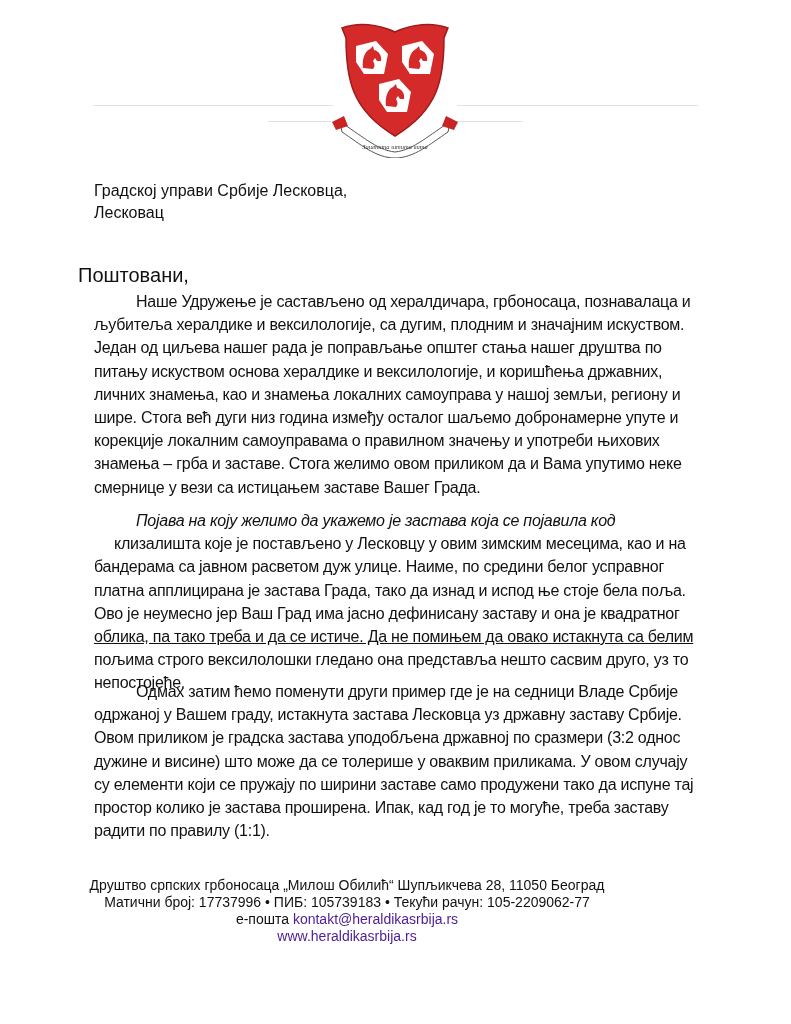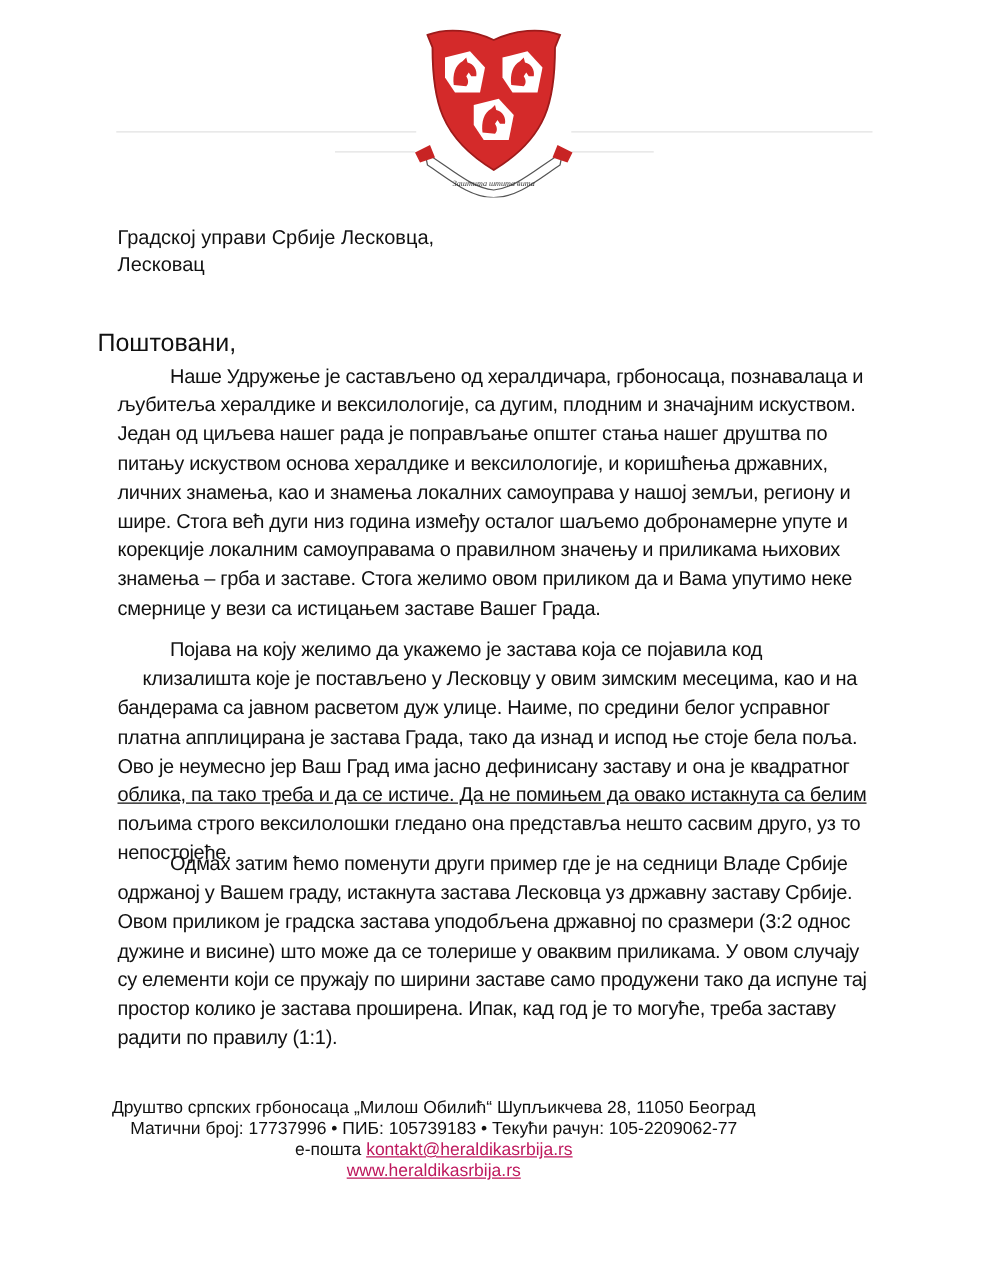--- a/index.html
+++ b/index.html
@@ -9,21 +9,21 @@
   #logo { position: absolute; left: 330px; top: 18px; width: 130px; height: 140px; }
   .addr { position: absolute; left: 94px; font-size: 16px; line-height: 20px; white-space: nowrap; }
   .greet { position: absolute; left: 78px; top: 264px; font-size: 20px; white-space: nowrap; }
   .para { position: absolute; left: 94px; width: 604px; font-size: 16px; }
   .line { height: 23.2px; line-height: 23.2px; text-align: justify; text-align-last: justify;
           white-space: nowrap; overflow: visible; letter-spacing: -0.25px; word-spacing: 0px; }
   .line.last { text-align-last: left; }
   .line.indent { padding-left: 42px; }
   .footer { position: absolute; left: 0; width: 694px; text-align: center; font-size: 14px; line-height: 17px; top: 877px; }
   .footer div { white-space: nowrap; }
-  .footer a { color: #be185d; text-decoration: underline; }
+  .footer a { color: #4c1d95; }
 </style>
 </head>
 <body>
 
 <div class="rule" style="left:93px; top:105px; width:240px;"></div>
 <div class="rule" style="left:268px; top:121px; width:64px;"></div>
 <div class="rule" style="left:457px; top:105px; width:241px;"></div>
 <div class="rule" style="left:457px; top:121px; width:66px;"></div>
 
 <svg id="logo" viewBox="0 0 130 140">
@@ -59,27 +59,27 @@
 
 <div class="greet">Поштовани,</div>
 
 <div class="para" style="top:290px;">
   <div class="line indent" style="white-space: nowrap; word-spacing: 0px; text-align: left; text-align-last: left;">Наше Удружење је састављено од хералдичара, грбоносаца, познавалаца и</div>
   <div class="line" style="white-space: nowrap; word-spacing: 0px; text-align: left; text-align-last: left;">љубитеља хералдике и вексилологије, са дугим, плодним и значајним искуством.</div>
   <div class="line" style="white-space: nowrap; word-spacing: 0px; text-align: left; text-align-last: left;">Један од циљева нашег рада је поправљање општег стања нашег друштва по</div>
   <div class="line" style="white-space: nowrap; word-spacing: 0px; text-align: left; text-align-last: left;">питању искуством основа хералдике и вексилологије, и коришћења државних,</div>
   <div class="line" style="white-space: nowrap; word-spacing: 0px; text-align: left; text-align-last: left;">личних знамења, као и знамења локалних самоуправа у нашој земљи, региону и</div>
   <div class="line" style="white-space: nowrap; word-spacing: 0px; text-align: left; text-align-last: left;">шире. Стога већ дуги низ година између осталог шаљемо добронамерне упуте и</div>
-  <div class="line" style="white-space: nowrap; word-spacing: 0px; text-align: left; text-align-last: left;">корекције локалним самоуправама о правилном значењу и приликама њихових</div>
+  <div class="line" style="white-space: nowrap; word-spacing: 0px; text-align: left; text-align-last: left;">корекције локалним самоуправама о правилном значењу и употреби њихових</div>
   <div class="line" style="white-space: nowrap; word-spacing: 0px; text-align: left; text-align-last: left;">знамења – грба и заставе. Стога желимо овом приликом да и Вама упутимо неке</div>
   <div class="line last" style="white-space: nowrap;">смернице у вези са истицањем заставе Вашег Града.</div>
 </div>
 
 <div class="para" style="top:509px;">
-  <div class="line indent" style="white-space: nowrap; word-spacing: 0px; text-align: left; text-align-last: left;">Појава на коју желимо да укажемо је застава која се појавила код</div>
+  <div class="line indent" style="white-space: nowrap; word-spacing: 0px; text-align: left; text-align-last: left; font-style: italic;">Појава на коју желимо да укажемо је застава која се појавила код</div>
   <div class="line" style="white-space: nowrap; word-spacing: 0px; text-align: left; text-align-last: left; margin-left: 20px;">клизалишта које је постављено у Лесковцу у овим зимским месецима, као и на</div>
   <div class="line" style="white-space: nowrap; word-spacing: 0px; text-align: left; text-align-last: left;">бандерама са јавном расветом дуж улице. Наиме, по средини белог усправног</div>
   <div class="line" style="white-space: nowrap; word-spacing: 0px; text-align: left; text-align-last: left;">платна апплицирана је застава Града, тако да изнад и испод ње стоје бела поља.</div>
   <div class="line" style="white-space: nowrap; word-spacing: 0px; text-align: left; text-align-last: left;">Ово је неумесно јер Ваш Град има јасно дефинисану заставу и она је квадратног</div>
   <div class="line" style="white-space: nowrap; word-spacing: 0px; text-align: left; text-align-last: left; text-decoration: underline;">облика, па тако треба и да се истиче. Да не помињем да овако истакнута са белим</div>
   <div class="line" style="white-space: nowrap; word-spacing: 0px; text-align: left; text-align-last: left;">пољима строго вексилолошки гледано она представља нешто сасвим друго, уз то</div>
   <div class="line last" style="white-space: nowrap;">непостојеће.</div>
 </div>
 
 <div class="para" style="top:680px;">

